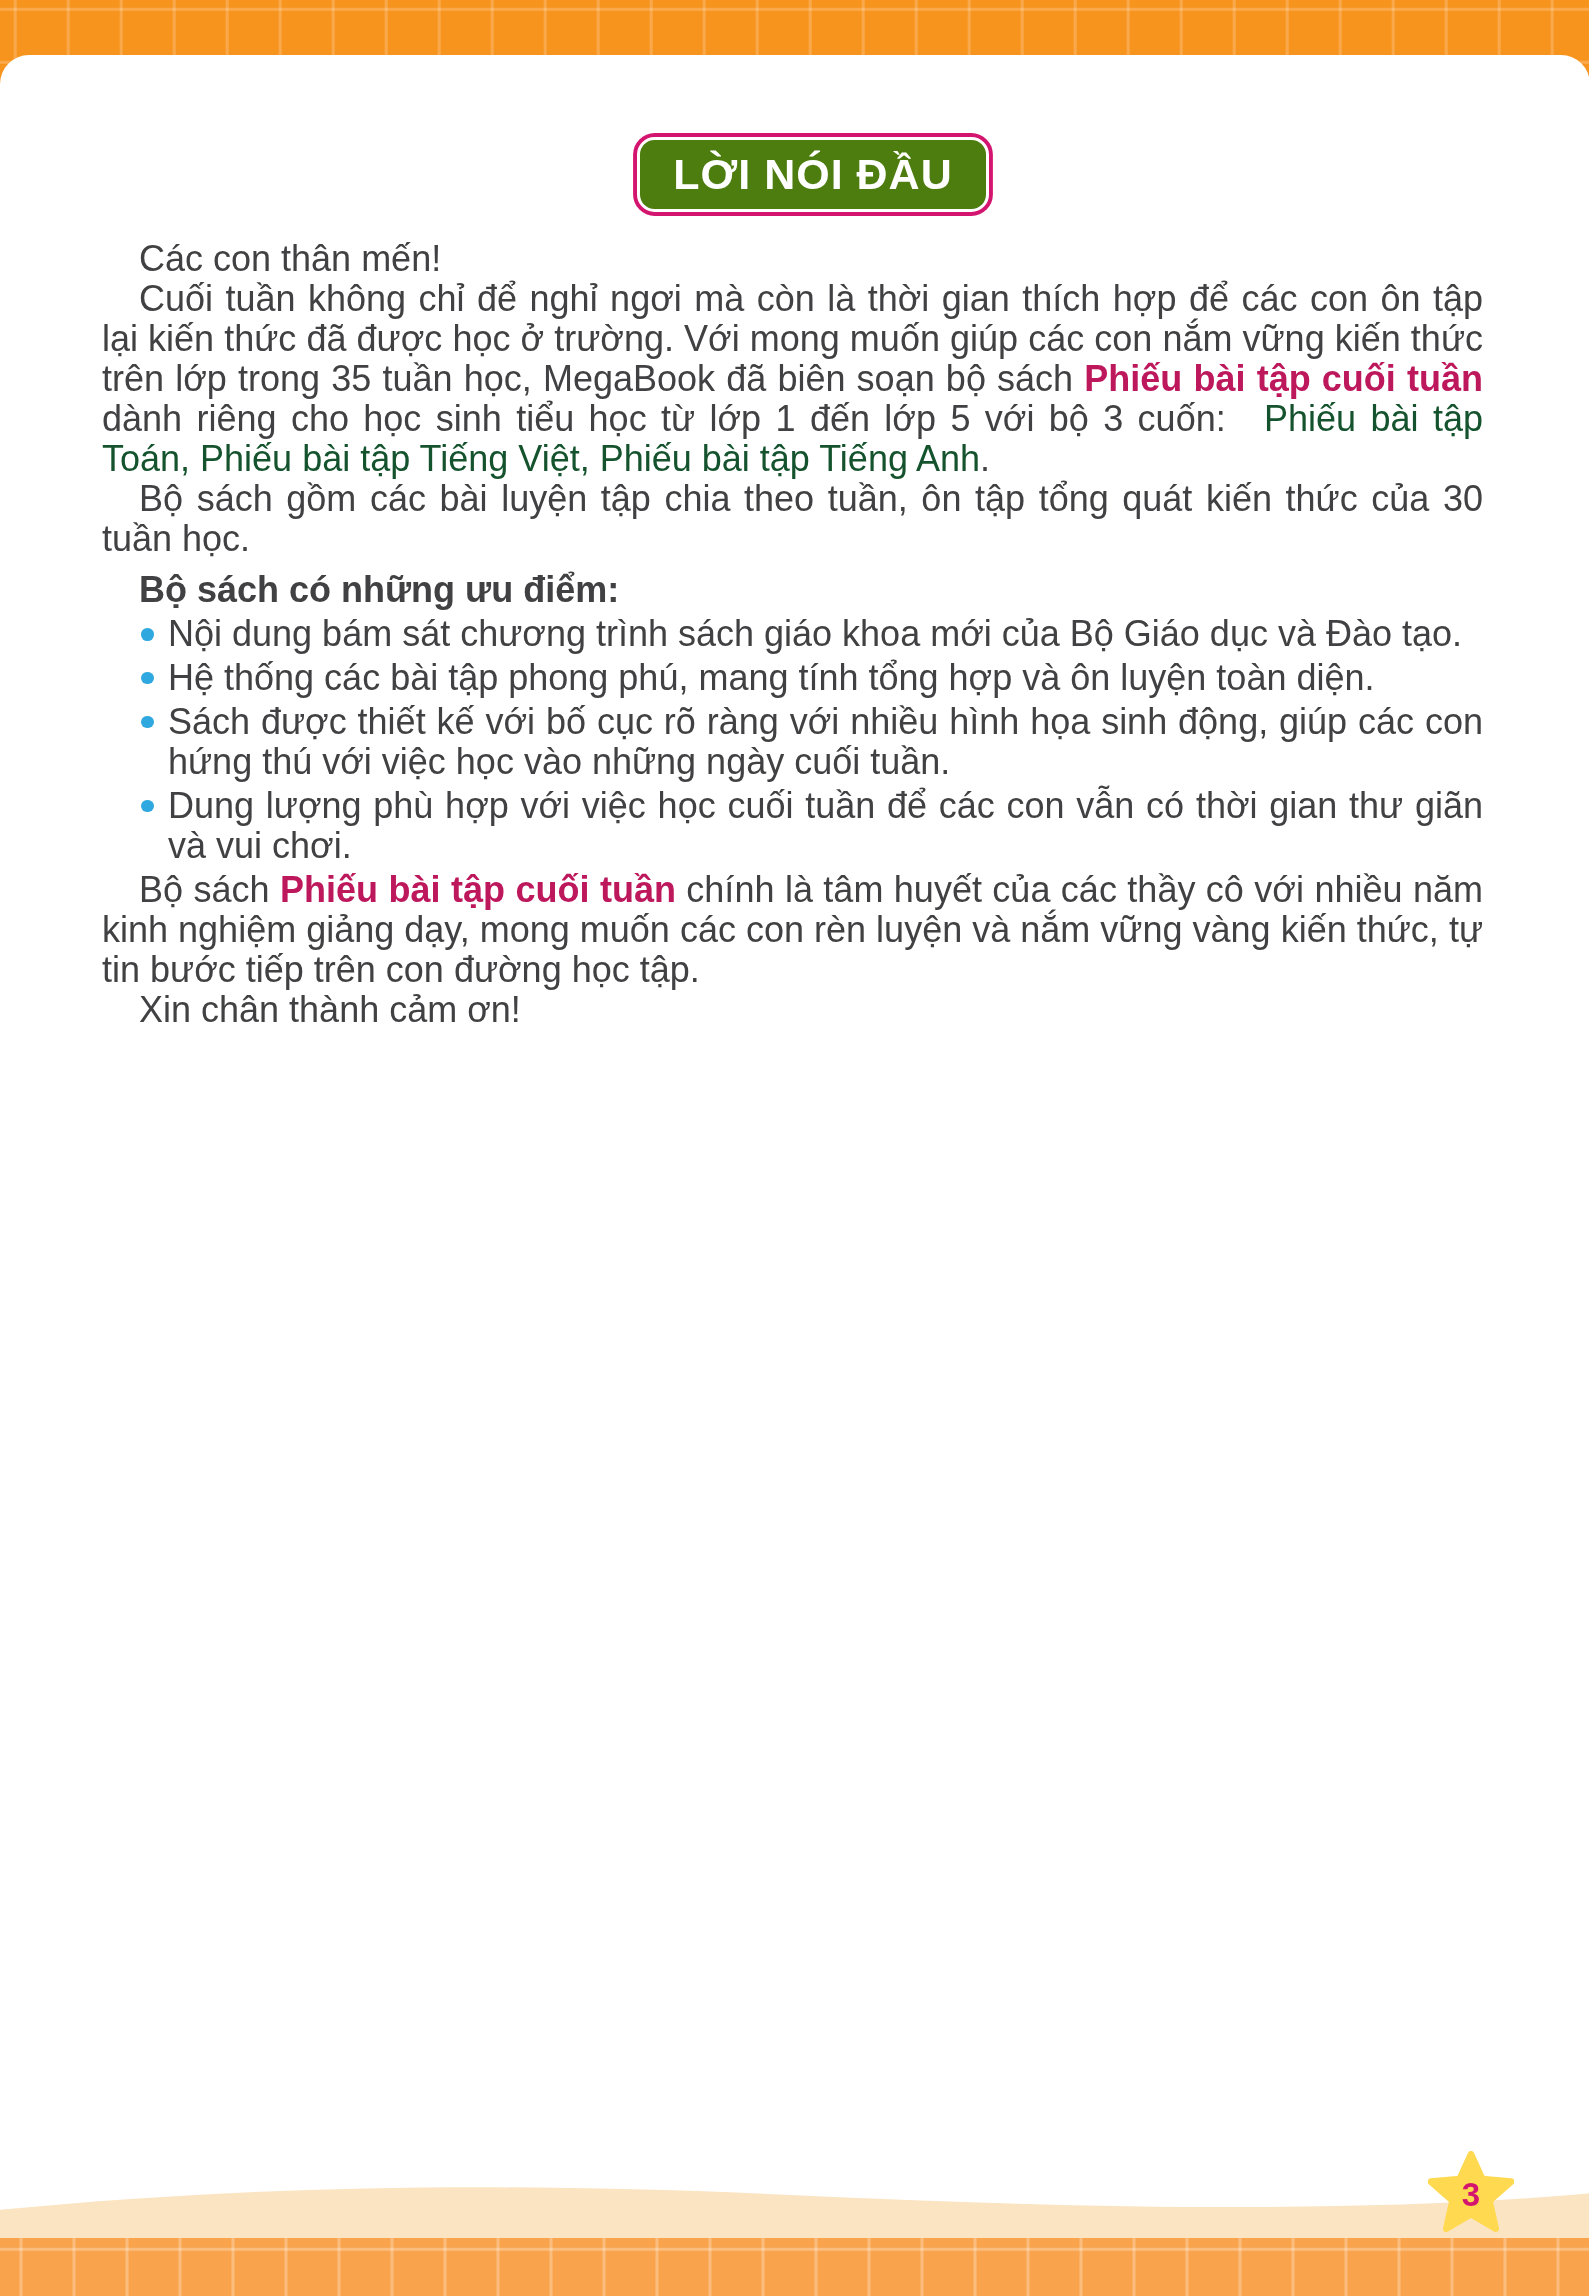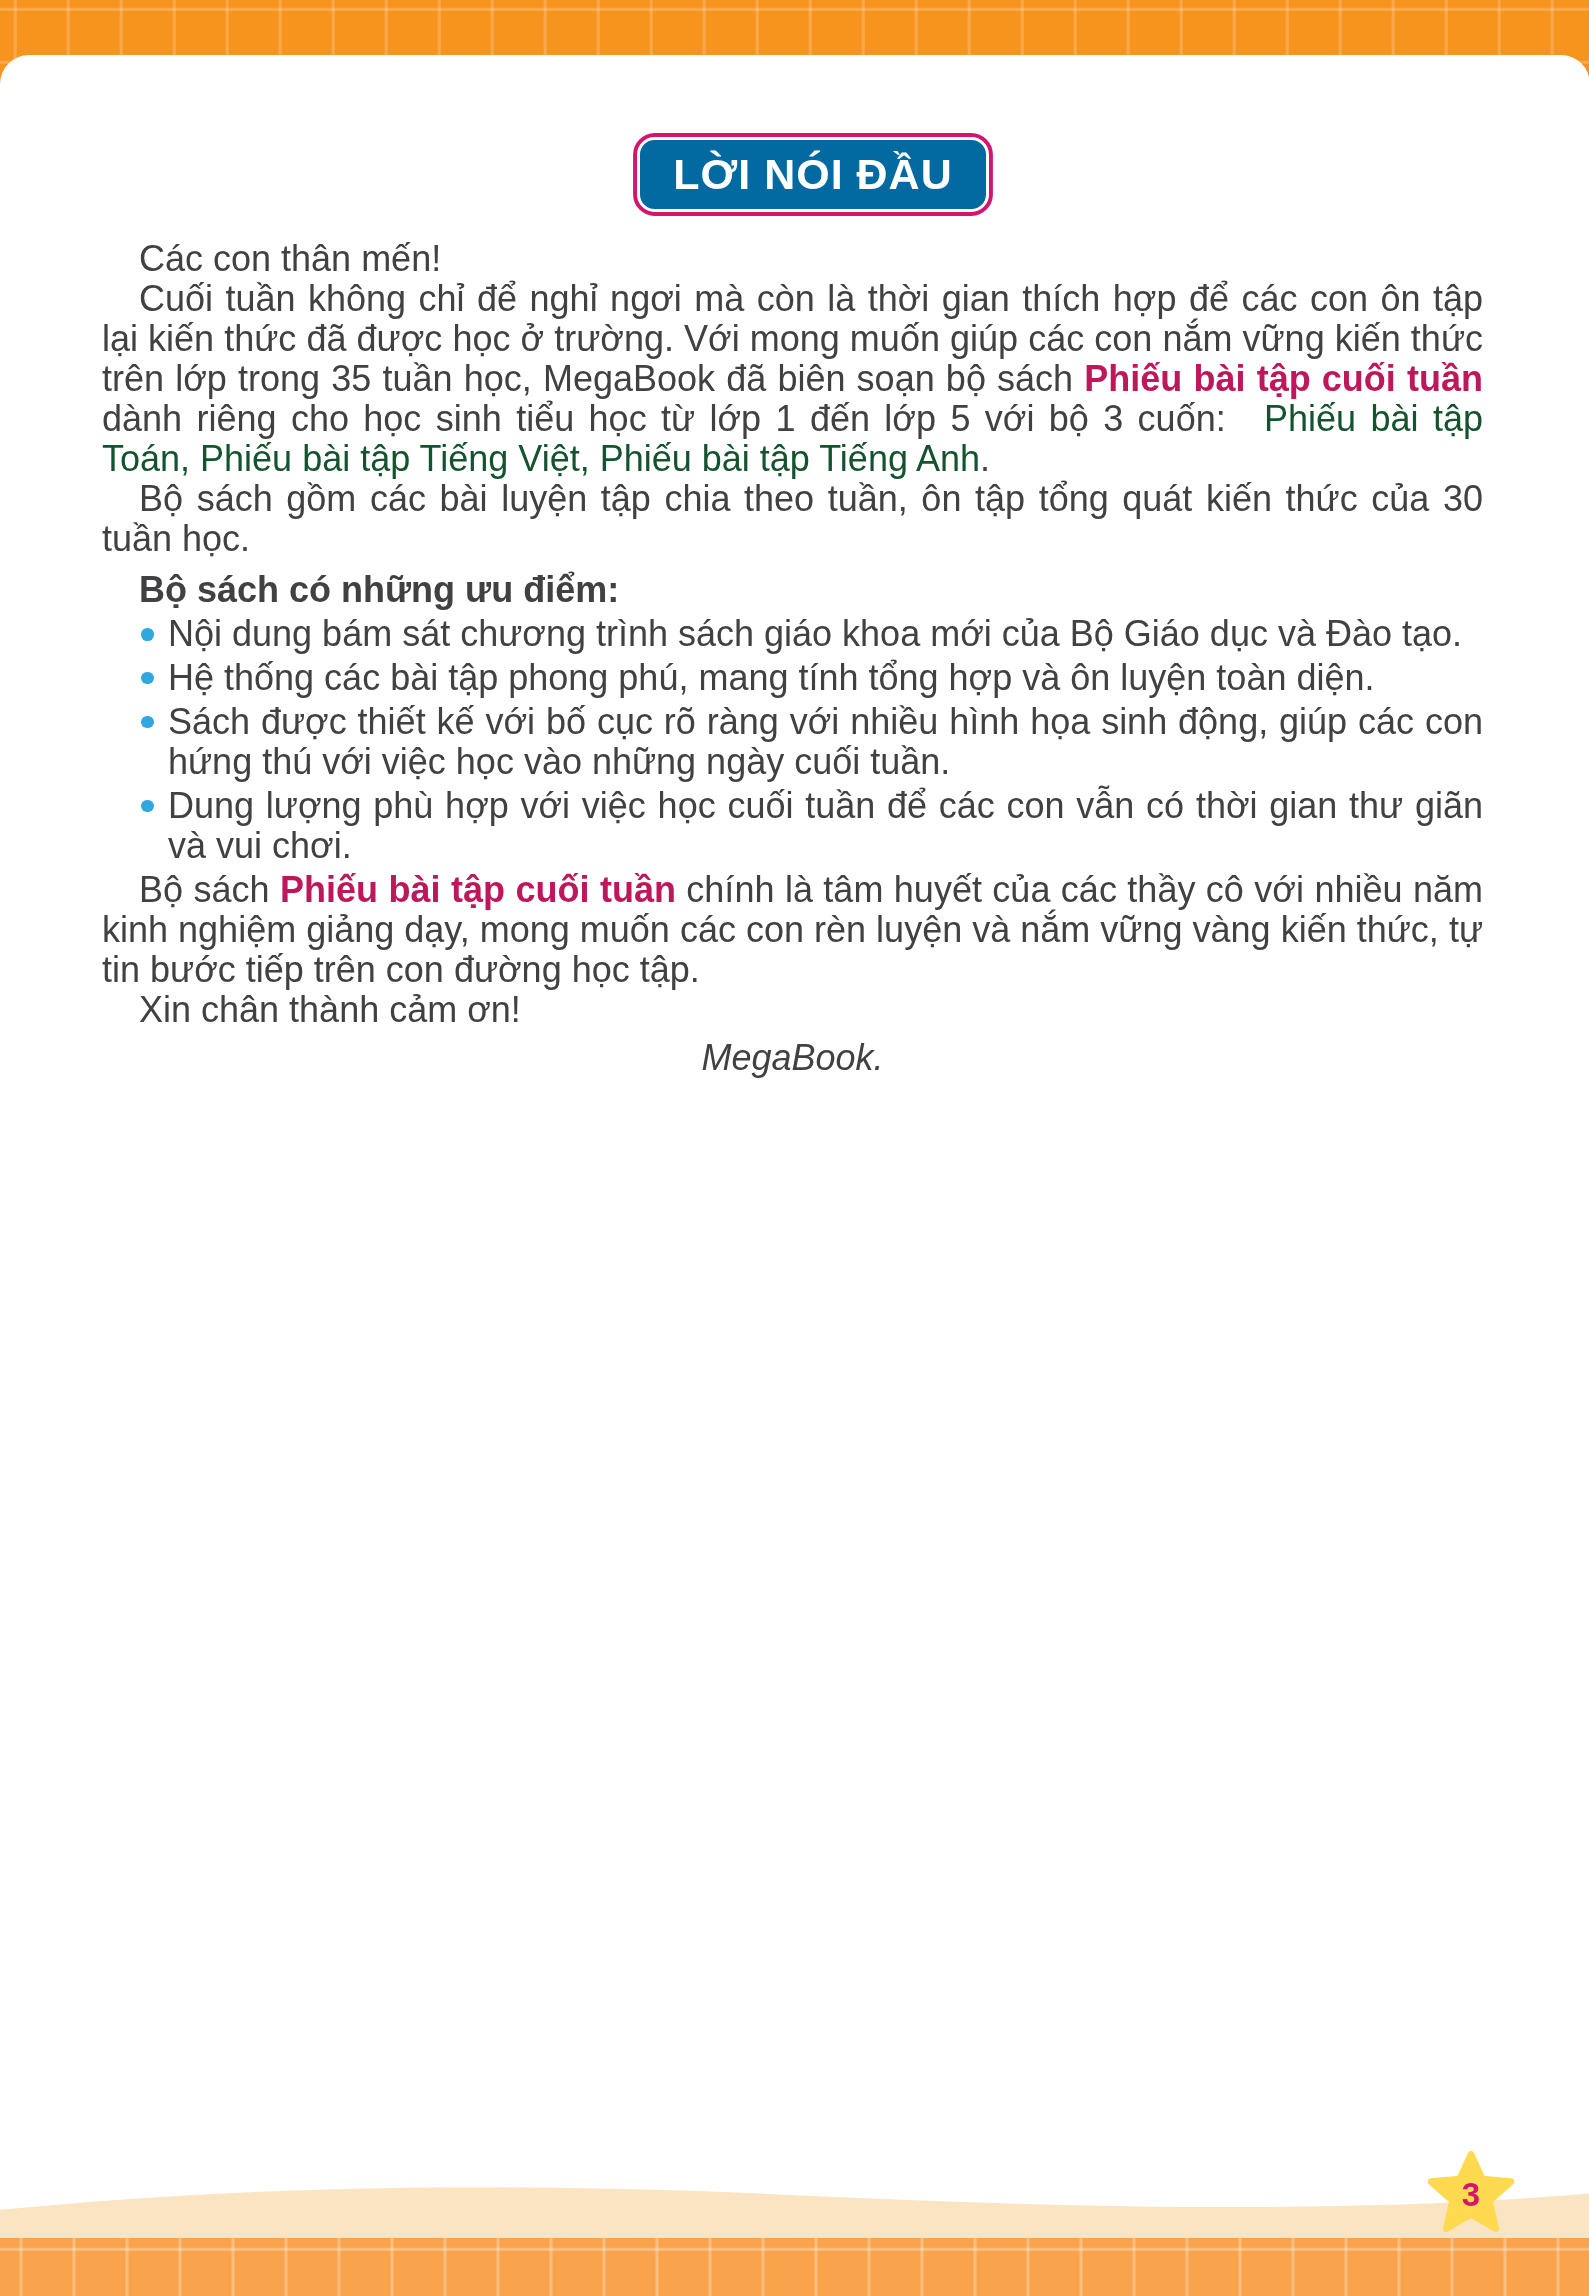--- a/index.html
+++ b/index.html
@@ -50,21 +50,21 @@
     top: 55px; left: 0; right: 0; bottom: 0;
     background: #ffffff;
     border-radius: 29px 29px 0 0;
     z-index: 1;
   }
 
   
   .badge-row { text-align: center; padding-top: 82px; }
   .badge {
     display: inline-block;
-    background: #0369a1;
+    background: #4d7c0f;
     color: #ffffff;
     border: 3.9px solid #ffffff;
     box-shadow: 0 0 0 3.9px #D4156F;
     border-radius: 17.6px;
     padding: 9.8px 33px;
     font-size: 43px;
     font-weight: bold;
     letter-spacing: 1px;
     margin-left: 36px;
   }
@@ -171,23 +171,20 @@
       <span>Dung lượng phù hợp với việc học cuối tuần để các con vẫn có thời gian thư giãn và vui chơi.</span>
     </div>
 
     <p><span>Bộ sách </span><span class="blue-bold">Phiếu bài tập cuối tuần</span><span> chính là tâm huyết của các thầy cô với nhiều năm kinh nghiệm giảng dạy, mong muốn các con rèn luyện và nắm vững vàng kiến thức, tự tin bước tiếp trên con đường học tập.</span></p>
 
 
     <p>
       <span>Xin chân thành cảm ơn!</span>
     </p>
 
-    <p class="signature">
-      <span>MegaBook.</span>
-    </p>
 
   </div>
 </div>
 
 <svg class="bottom-wave" viewBox="0 0 1630 72" preserveAspectRatio="none">
   <path d="M0,42 C250,18 500,12 815,27 C1120,41 1400,46 1630,25 L1630,72 L0,72 Z" fill="#FBE4C2"></path>
 </svg>
 
 <div class="bottom-band"></div>
 

